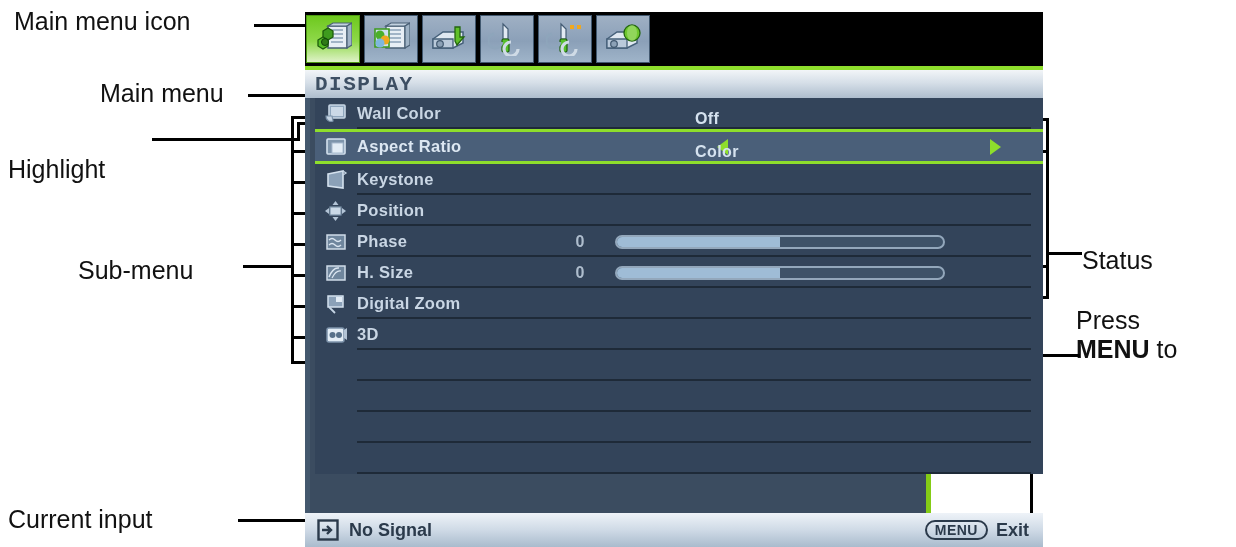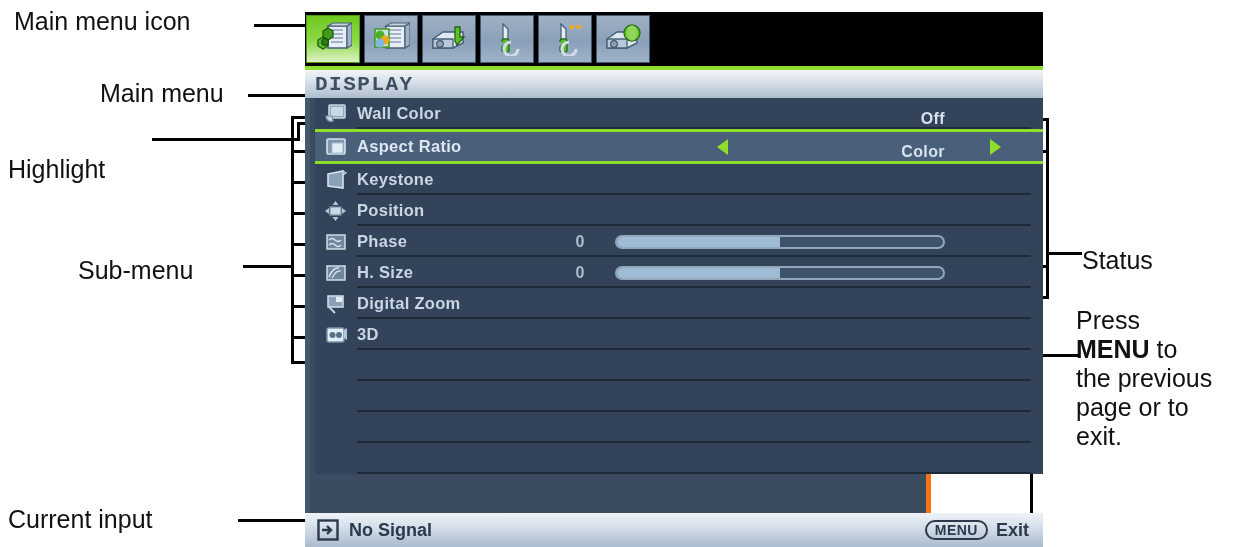--- a/index.html
+++ b/index.html
@@ -51,21 +51,21 @@
   }
   .titlebar .title{
     margin-left:10px;color:#3d4f63;font-size:21px;font-weight:bold;
     letter-spacing:1.5px;font-family:Liberation Mono, monospace;
   }
 
   
   .menubody{
     position:absolute;left:0;top:86px;width:626px;height:415px;
     background:#3b4c60;
-    border-left:5px solid #44586e;border-right:5px solid #f97316;
+    border-left:5px solid #44586e;border-right:5px solid #84cc16;
     box-sizing:border-box;
   }
   .rows{position:absolute;left:5px;top:0;width:728px;}
 
   .row{
     position:relative;height:31px;box-sizing:border-box;
     display:flex;align-items:center;
   }
   .row .sep{
     position:absolute;left:42px;right:12px;bottom:0;height:2px;background:#1e2a38;
@@ -82,21 +82,21 @@
     width:42px;height:100%;display:flex;align-items:center;justify-content:center;
     flex:0 0 42px;
   }
   .label{
     color:#c9d6e4;font-size:16.5px;font-weight:bold;letter-spacing:.3px;
     font-family:"Liberation Sans", sans-serif;
   }
   .row.highlight .label{color:#dce7f2;}
 
   .valuecell{
-    position:absolute;left:380px;width:250px;text-align:right;
+    position:absolute;left:380px;width:250px;text-align:left;
     color:#d5e2ef;font-size:16px;font-weight:bold;letter-spacing:.4px;margin-top:10px;
   }
   .numcell{
     position:absolute;left:245px;width:40px;text-align:center;
     color:#aebdcd;font-size:16px;font-weight:bold;
   }
   .arrow-l,.arrow-r{position:absolute;width:0;height:0;}
   .arrow-l{
     left:402px;border-top:8px solid transparent;border-bottom:8px solid transparent;
     border-right:11px solid #8ede2c;
@@ -142,21 +142,20 @@
   <div class="anno" style="left:14px;top:6px;text-align:right;">Main menu icon</div>
   <div class="anno" style="left:100px;top:78px;">Main menu</div>
   <div class="anno" style="left:8px;top:126px;margin-top:28px;">Highlight</div>
   <div class="anno" style="left:78px;top:255px;">Sub-menu</div>
   <div class="anno" style="left:8px;top:504px;">Current input</div>
   <div class="anno" style="left:1082px;top:245px;">Status</div>
 
   <div class="anno wrap" style="left:1076px;top:306px;width:160px;line-height:29px;">
     <span>Press</span><br>
     <b>MENU</b><span> to</span><br>
-    <span>the previous page or to exit.</span>
   </div>
 
   <div class="leader" style="left:254px;top:24px;width:52px;height:3px;"></div>
   <div class="leader" style="left:254px;top:24px;width:686px;height:3px;"></div>
   <div class="leader" style="left:330px;top:24px;width:4px;height:30px;"></div>
   <div class="leader" style="left:390px;top:24px;width:4px;height:30px;"></div>
   <div class="leader" style="left:450px;top:24px;width:4px;height:30px;"></div>
   <div class="leader" style="left:510px;top:24px;width:4px;height:30px;"></div>
   <div class="leader" style="left:570px;top:24px;width:4px;height:30px;"></div>
   <div class="leader" style="left:936px;top:24px;width:4px;height:30px;"></div>

